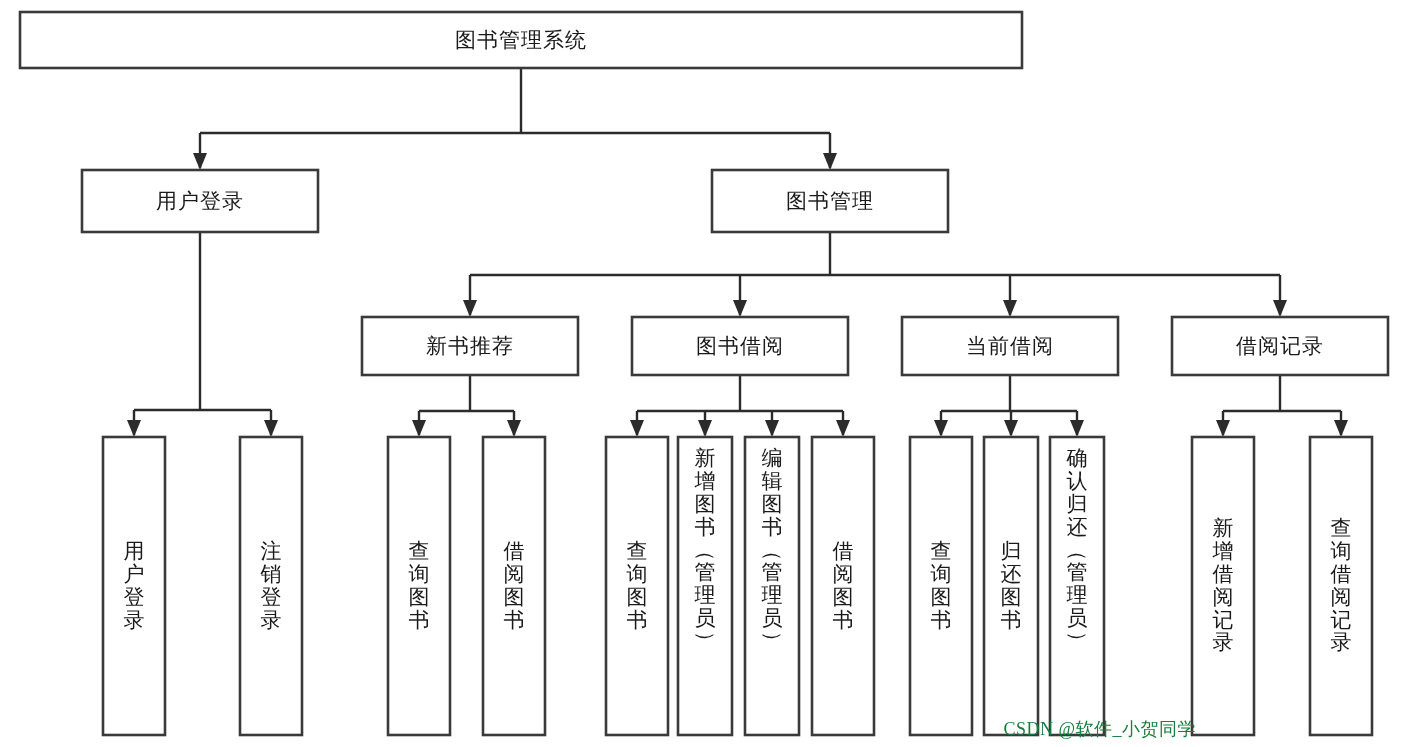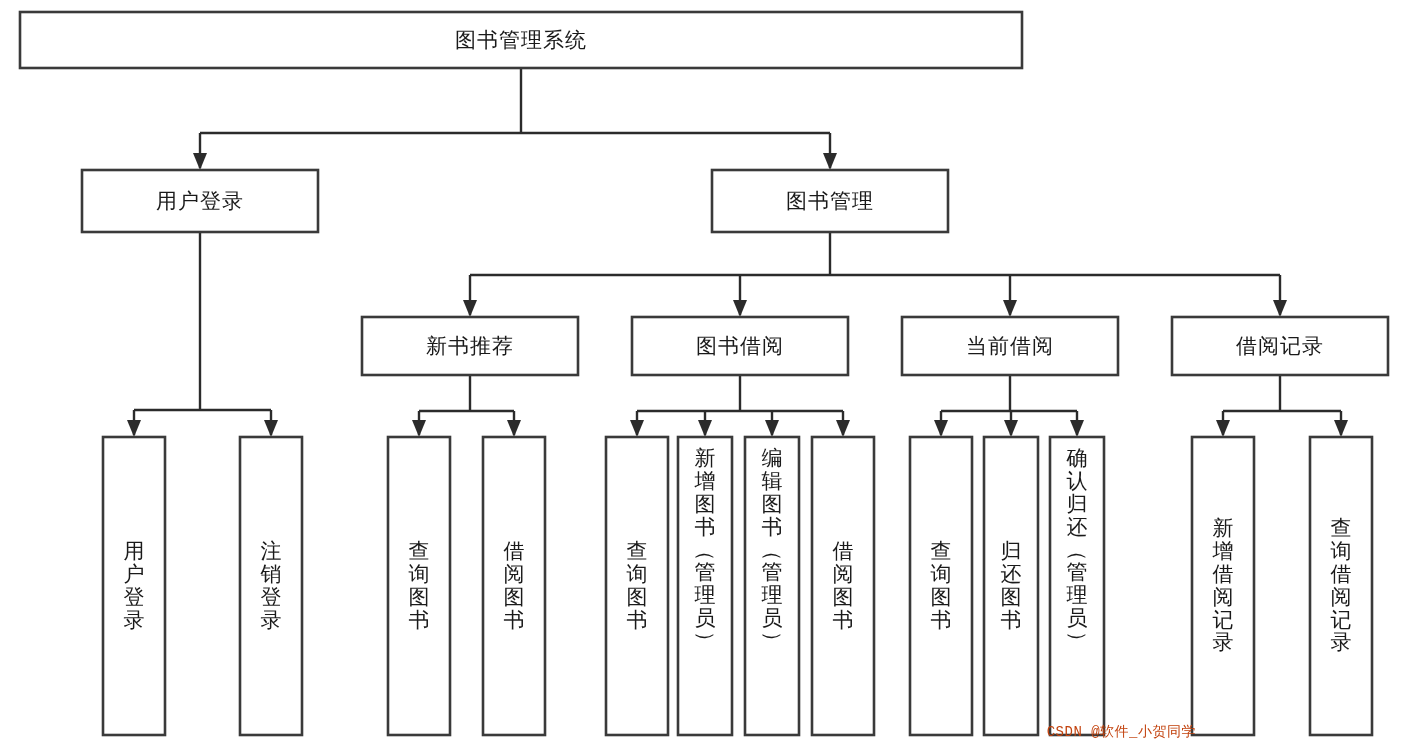--- a/index.html
+++ b/index.html
@@ -66,23 +66,23 @@
     display: block;
     text-align: center;
   }
   .vert-text-wrap .ch.rot {
     transform: rotate(90deg);
   }
   .watermark {
     position: absolute;
     right: 8px;
     bottom: 6px;
-    font-family: Liberation Mono, monospace;
-    font-size: 14px;
-    color: #c2410c;
+    font-family: Liberation Serif, serif;
+    font-size: 18px;
+    color: #15803d;
     letter-spacing: 0.5px;
     white-space: nowrap;
   }
 </style>
 </head>
 <body>
 
 <div id="diagram-root">
   <svg class="diagram" viewBox="0 0 1405 747">
     <g id="connector-layer">

